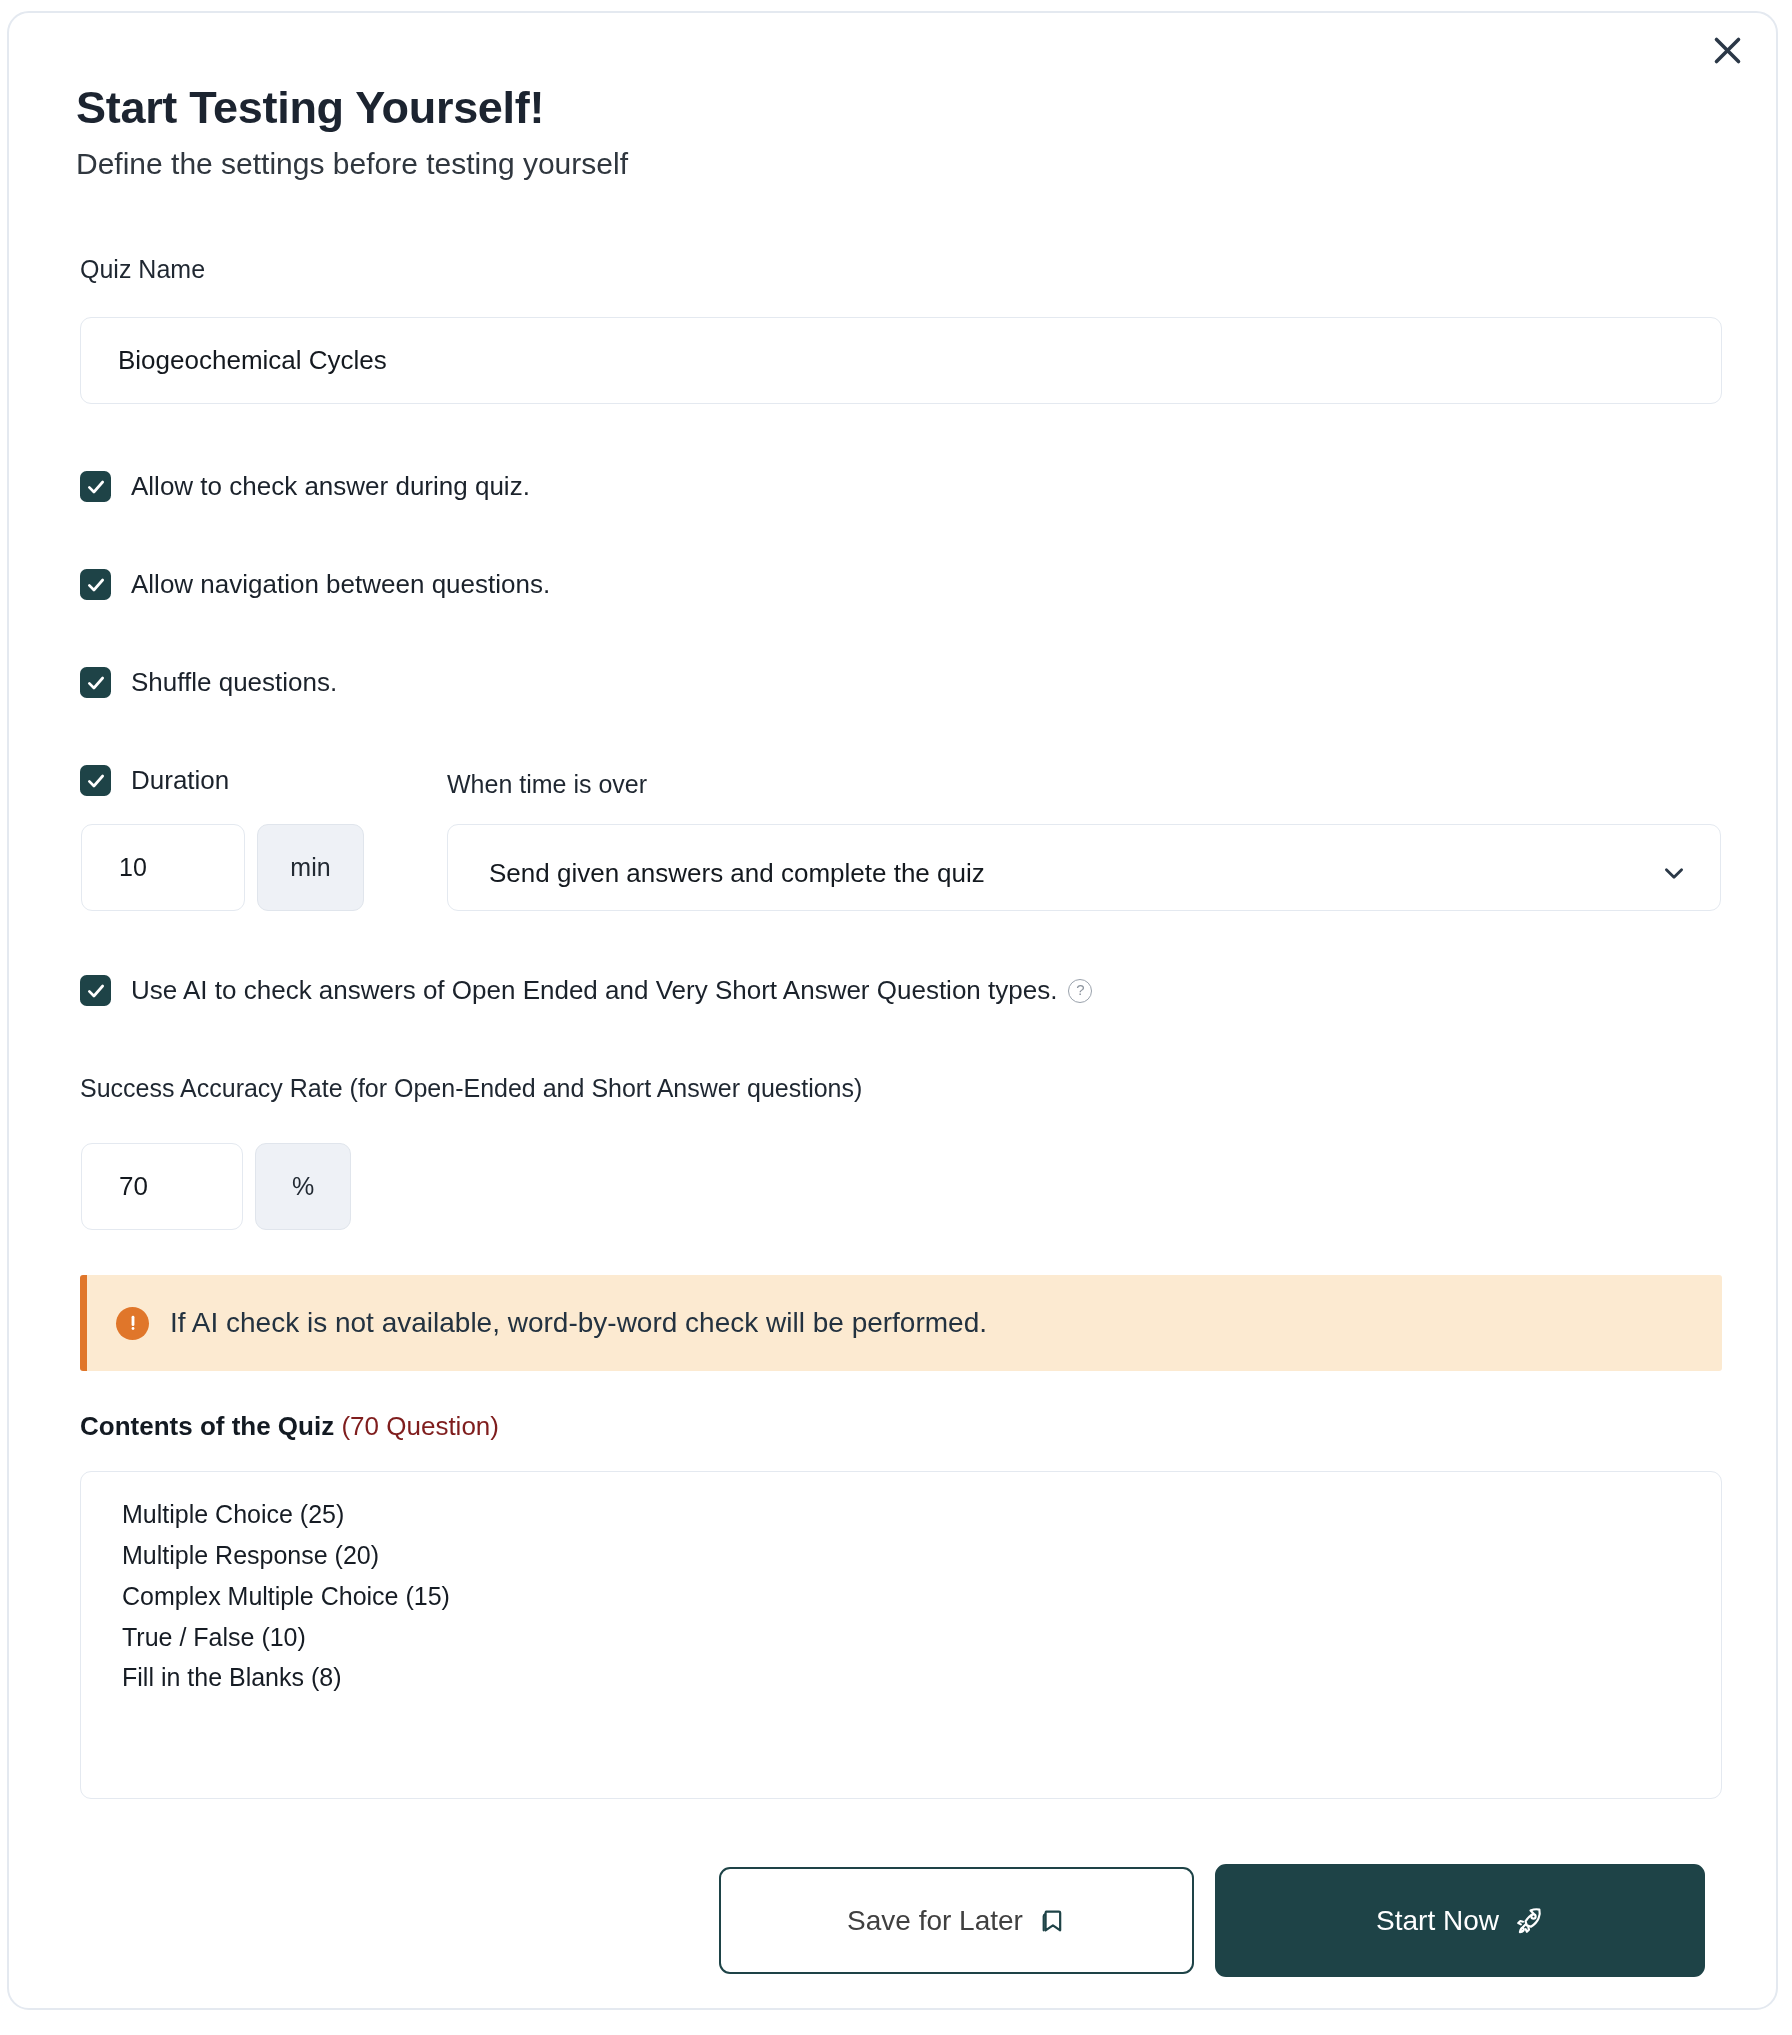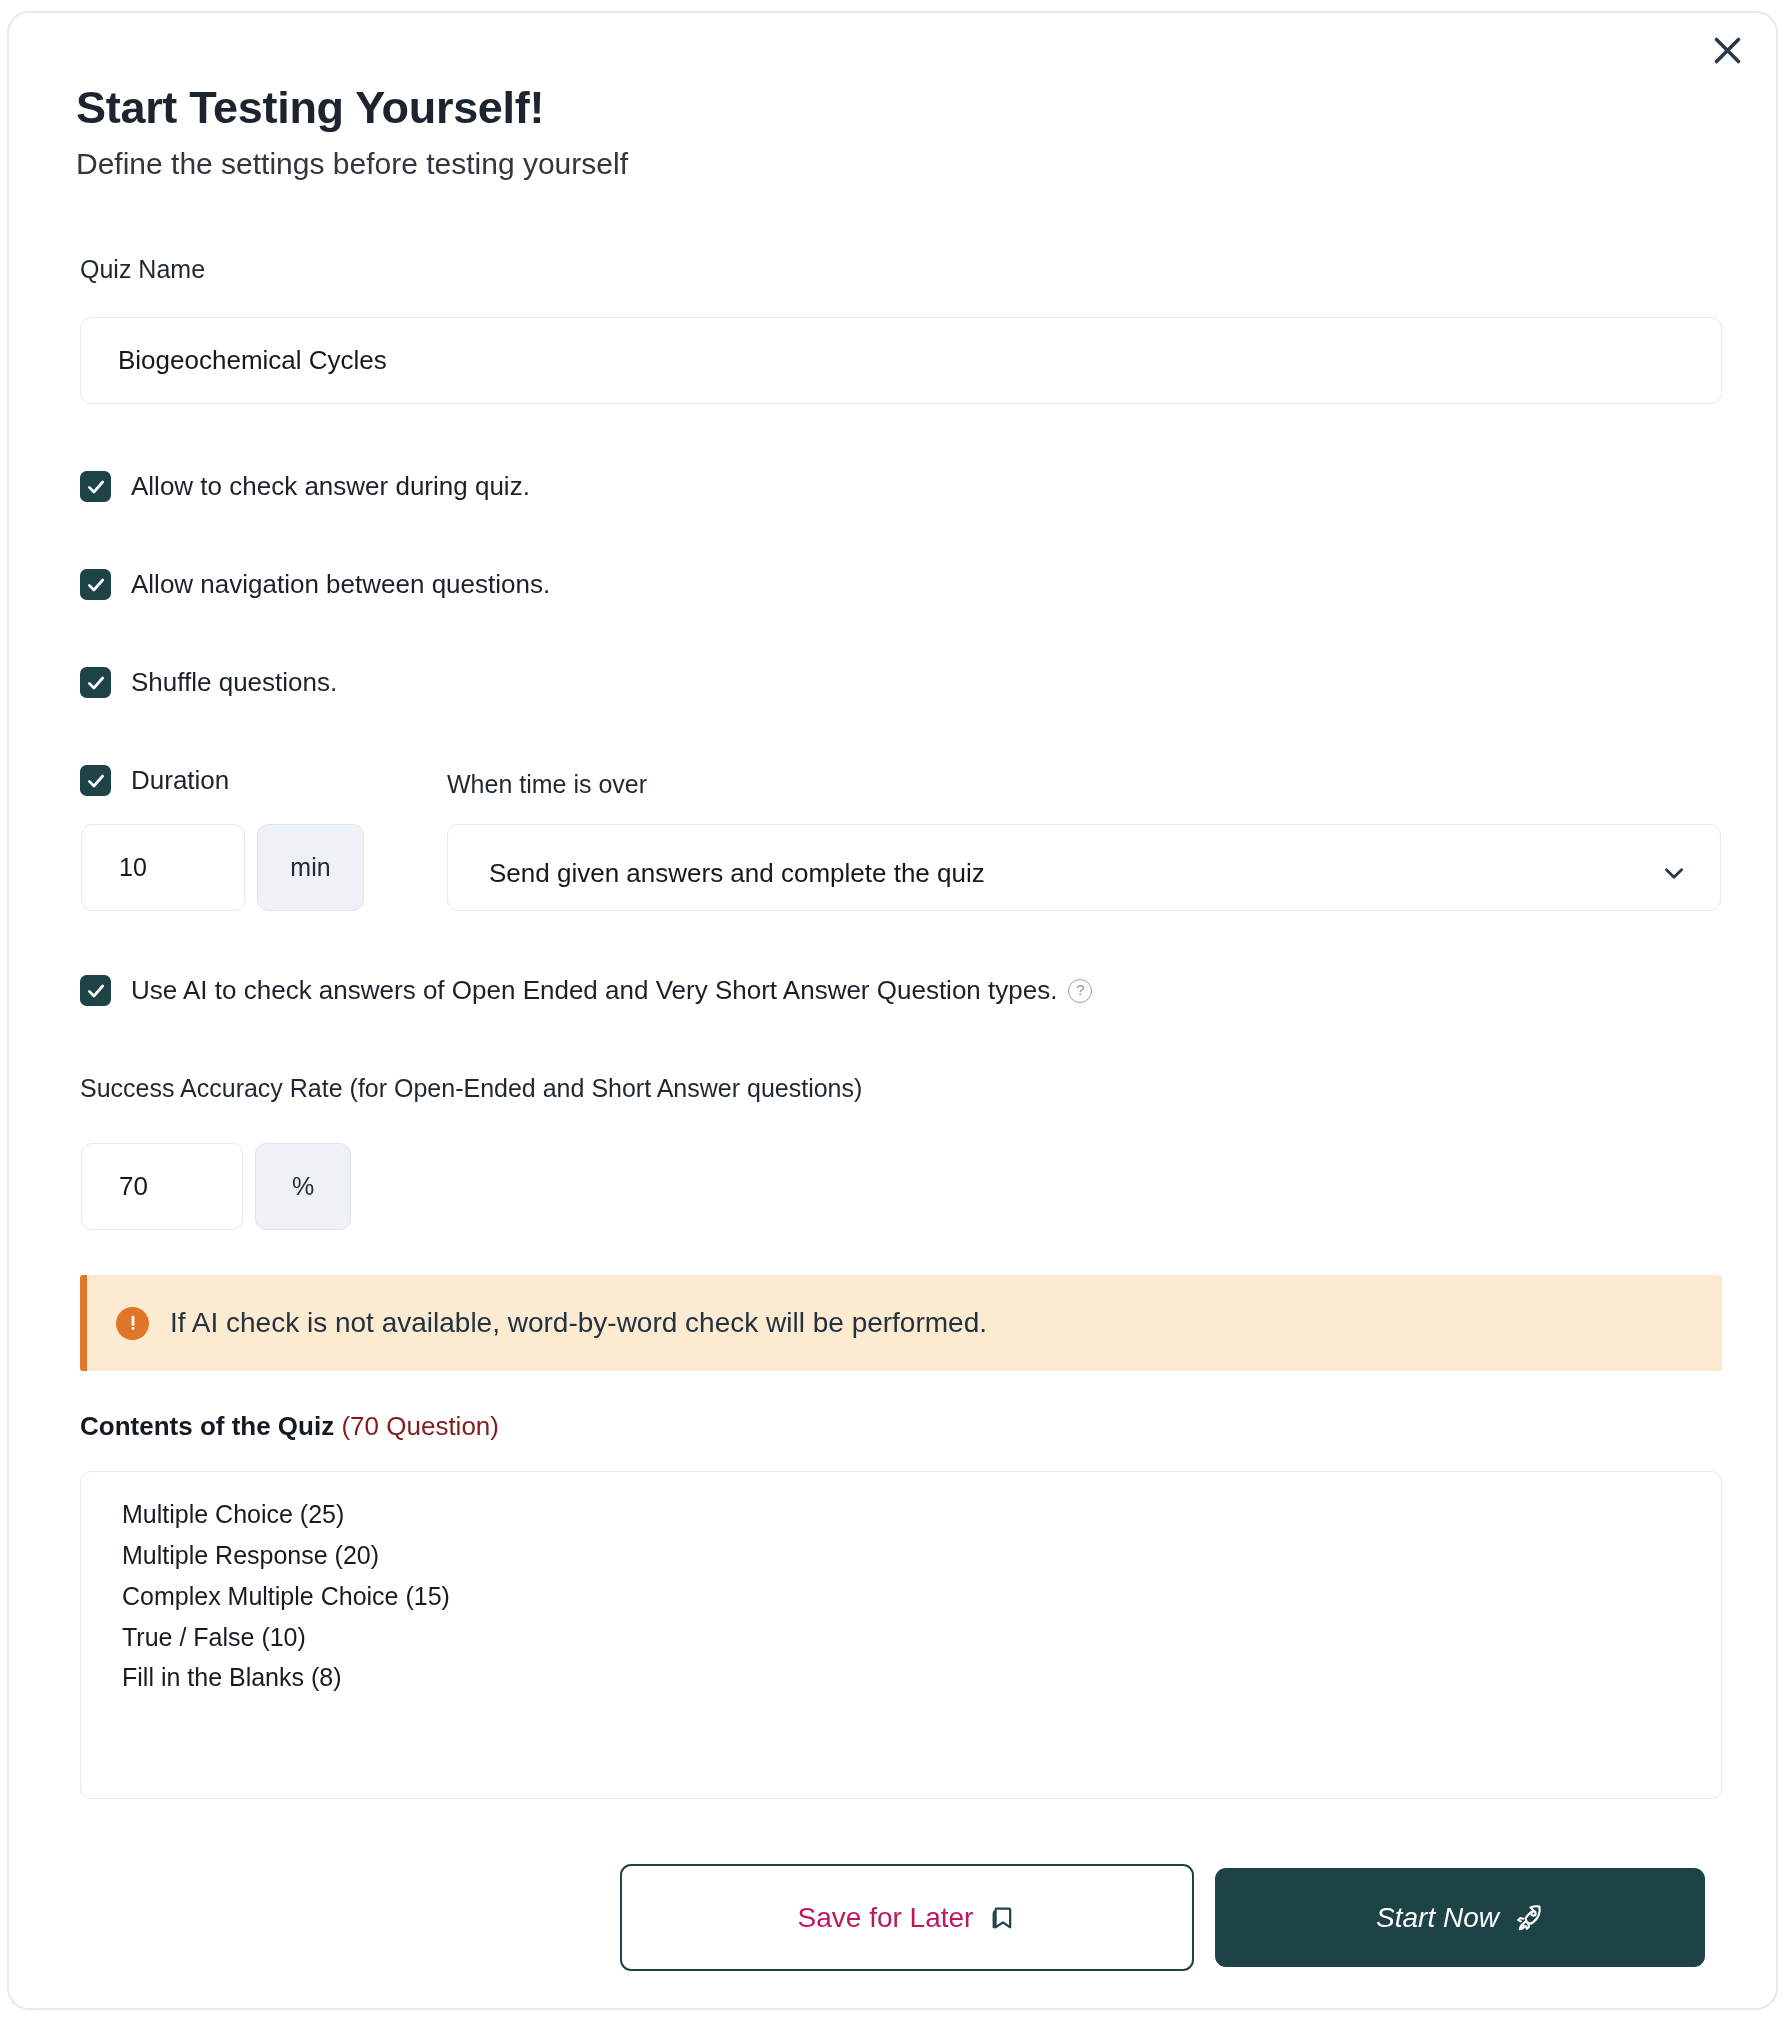--- a/index.html
+++ b/index.html
@@ -274,35 +274,34 @@
     box-sizing: border-box;
     border-radius: 11px;
     display: flex;
     align-items: center;
     justify-content: center;
     gap: 15px;
     cursor: pointer;
     font-family: "Liberation Sans", sans-serif;
   }
   .btn-secondary {
-    width: 574px;
+    width: 475px;
     height: 107px;
     background: #ffffff;
     border: 2px solid #1e4347;
-    color: #be185d;
+    color: #404040;
     font-size: 28px;
   }
   .btn-primary {
     width: 490px;
-    height: 99px;
+    height: 113px;
     background: #1e4347;
     border: 2px solid #1e4347;
     color: #ffffff;
     font-size: 28px;
-    font-style: italic;
   }
   .btn svg { display: block; flex: 0 0 auto; }
 </style>
 </head>
 <body>
 
 <div class="modal-card">
 
   <div class="close-btn">
     <span>

